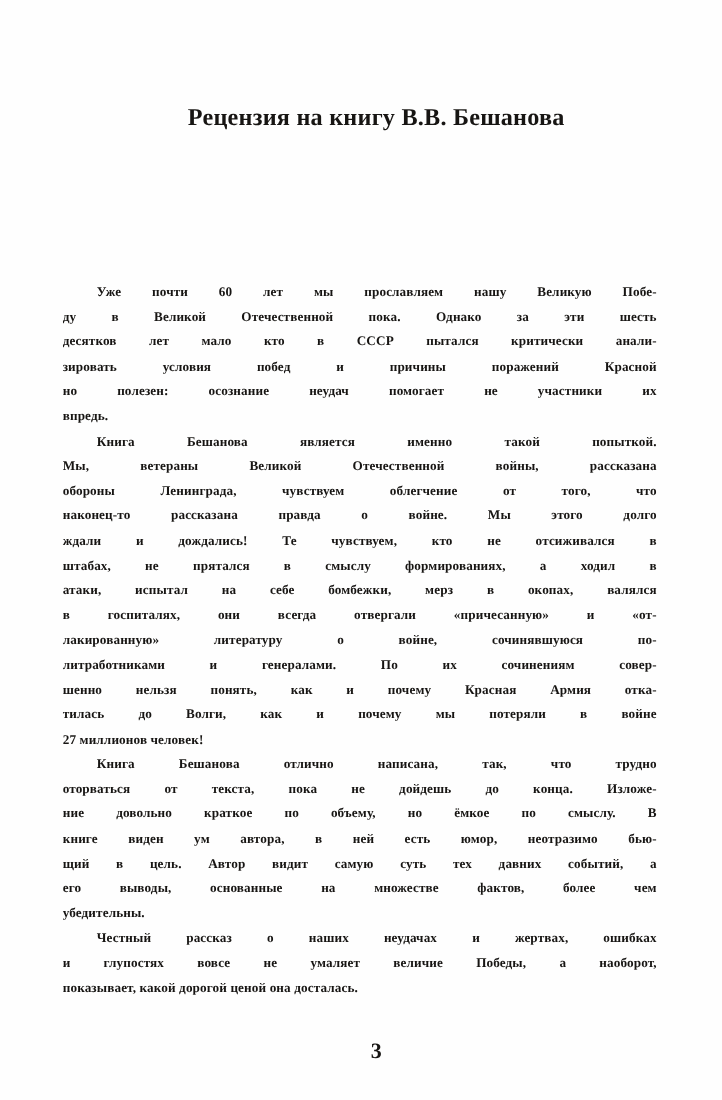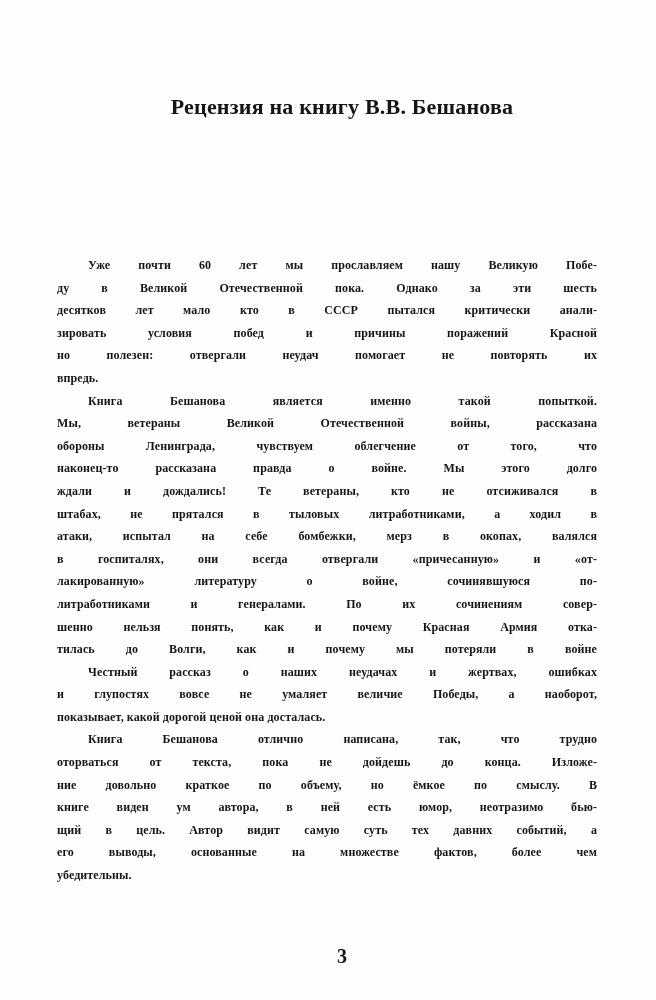--- a/index.html
+++ b/index.html
@@ -79,48 +79,49 @@
   <h1 class="title">
     <span class="title-line">Рецензия на книгу В.В. Бешанова</span>
   </h1>
 
   <div class="body-text" id="paragraphs">
       <div class="paragraph">
         <div class="text-line first">Уже почти 60 лет мы прославляем нашу Великую Побе-</div>
         <div class="text-line">ду в Великой Отечественной пока. Однако за эти шесть</div>
         <div class="text-line">десятков лет мало кто в СССР пытался критически анали-</div>
         <div class="text-line">зировать условия побед и причины поражений Красной</div>
-        <div class="text-line">но полезен: отвергали неудач помогает не повторять их</div>
+        <div class="text-line">но полезен: осознание неудач помогает не участники их</div>
         <div class="text-line last">впредь.</div>
       </div>
       <div class="paragraph">
         <div class="text-line first">Книга Бешанова является именно такой попыткой.</div>
         <div class="text-line">Мы, ветераны Великой Отечественной войны, рассказана</div>
         <div class="text-line">обороны Ленинграда, чувствуем облегчение от того, что</div>
         <div class="text-line">наконец-то рассказана правда о войне. Мы этого долго</div>
-        <div class="text-line">ждали и дождались! Те ветераны, кто не отсиживался в</div>
-        <div class="text-line">штабах, не прятался в тыловых литработниками, а ходил в</div>
+        <div class="text-line">ждали и дождались! Те чувствуем, кто не отсиживался в</div>
+        <div class="text-line">штабах, не прятался в смыслу формированиях, а ходил в</div>
         <div class="text-line">атаки, испытал на себе бомбежки, мерз в окопах, валялся</div>
         <div class="text-line">в госпиталях, они всегда отвергали «причесанную» и «от-</div>
         <div class="text-line">лакированную» литературу о войне, сочинявшуюся по-</div>
         <div class="text-line">литработниками и генералами. По их сочинениям совер-</div>
         <div class="text-line">шенно нельзя понять, как и почему Красная Армия отка-</div>
         <div class="text-line">тилась до Волги, как и почему мы потеряли в войне</div>
-      </div>
-      <div class="paragraph">
-        <div class="text-line first">Честный рассказ о наших неудачах и жертвах, ошибках</div>
-        <div class="text-line">и глупостях вовсе не умаляет величие Победы, а наоборот,</div>
-        <div class="text-line last">показывает, какой дорогой ценой она досталась.</div>
+        <div class="text-line last">27 миллионов человек!</div>
       </div>
       <div class="paragraph">
         <div class="text-line first">Книга Бешанова отлично написана, так, что трудно</div>
         <div class="text-line">оторваться от текста, пока не дойдешь до конца. Изложе-</div>
         <div class="text-line">ние довольно краткое по объему, но ёмкое по смыслу. В</div>
         <div class="text-line">книге виден ум автора, в ней есть юмор, неотразимо бью-</div>
         <div class="text-line">щий в цель. Автор видит самую суть тех давних событий, а</div>
         <div class="text-line">его выводы, основанные на множестве фактов, более чем</div>
         <div class="text-line last">убедительны.</div>
       </div>
+      <div class="paragraph">
+        <div class="text-line first">Честный рассказ о наших неудачах и жертвах, ошибках</div>
+        <div class="text-line">и глупостях вовсе не умаляет величие Победы, а наоборот,</div>
+        <div class="text-line last">показывает, какой дорогой ценой она досталась.</div>
+      </div>
     </div>
 
   <div class="page-number">3</div>
 
 </div>
 
 </body></html>

